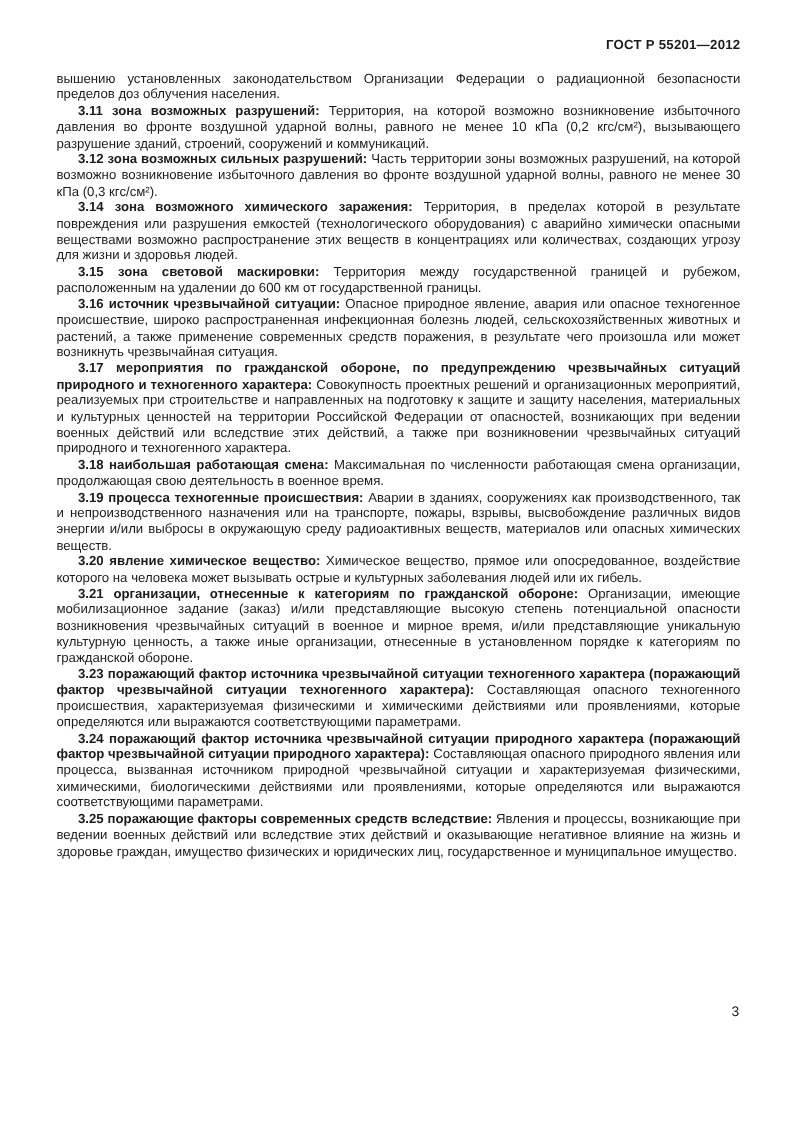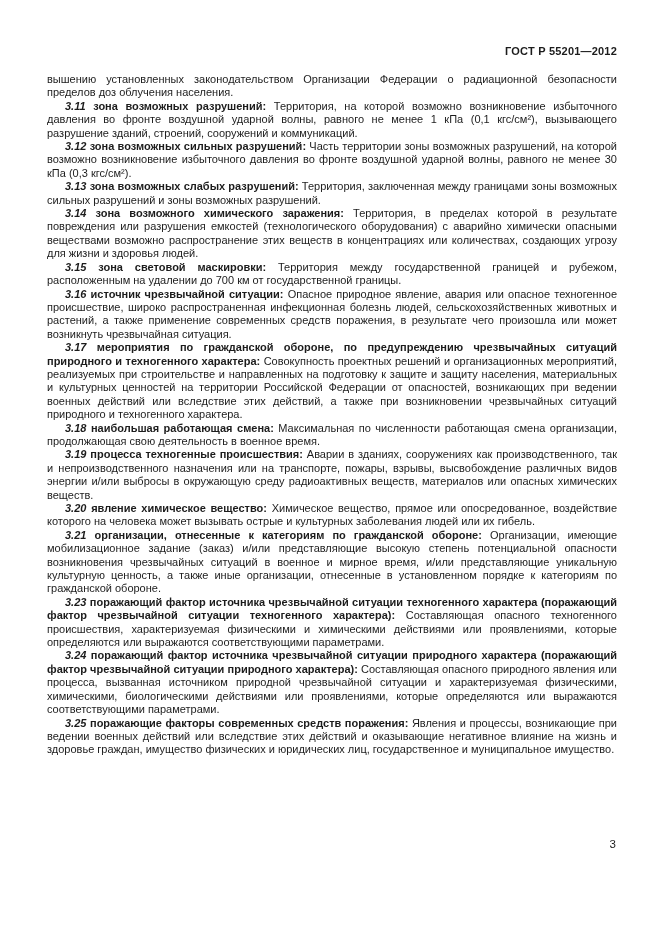--- a/index.html
+++ b/index.html
@@ -7,21 +7,21 @@
     padding: 0;
     background: #e8e8e8;
   }
   .page {
     position: relative;
     width: 661px;
     height: 935px;
     margin: 0 auto;
     background: #ffffff;
     box-sizing: border-box;
-    padding: 45px 44px 40px 47px;
+    padding: 32px 44px 40px 47px;
     font-family: "Liberation Sans", "DejaVu Sans", sans-serif;
     color: #1c1c1c;
     overflow: hidden;
   }
   .doc-header {
     text-align: right;
     font-size: 11px;
     font-weight: bold;
     letter-spacing: 0.2px;
     margin-bottom: 16px;
@@ -37,21 +37,20 @@
   }
   .para.no-indent {
     text-indent: 0;
   }
   .term {
     font-weight: bold;
     margin-top: 24px;
   }
   .num {
     font-weight: bold;
-    font-style: italic;
   }
   .page-number {
     position: absolute;
     top: 838px;
     left: 560px;
     width: 56px;
     text-align: right;
     font-size: 11.5px;
   }
 </style>
@@ -60,48 +59,47 @@
 
 <div class="page">
 
   <div class="doc-header">
     <span>ГОСТ Р 55201—2012</span>
   </div>
 
   <div class="doc-body">
     <p class="para no-indent">вышению установленных законодательством Организации Федерации о радиационной безопасности пределов доз облучения населения.</p>
     <div id="definitions-list">
-  <p class="para"><span class="num">3.11&nbsp;</span><span class="term">зона возможных разрушений: </span><span>Территория, на которой возможно возникновение избыточного давления во фронте воздушной ударной волны, равного не менее 1 кПа (0,1 кгс/см²), вызывающего разрушение зданий, строений, сооружений и коммуникаций.</span></p>
+  <p class="para"><span class="num">3.11&nbsp;</span><span class="term">зона возможных разрушений: </span><span>Территория, на которой возможно возникновение избыточного давления во фронте воздушной ударной волны, равного не менее 10 кПа (0,2 кгс/см²), вызывающего разрушение зданий, строений, сооружений и коммуникаций.</span></p>
 
   <p class="para"><span class="num">3.12&nbsp;</span><span class="term">зона возможных сильных разрушений: </span><span>Часть территории зоны возможных разрушений, на которой возможно возникновение избыточного давления во фронте воздушной ударной волны, равного не менее 30 кПа (0,3 кгс/см²).</span></p>
 
-  <p class="para"><span class="num">3.13&nbsp;</span><span class="term">зона возможных слабых разрушений: </span><span>Территория, заключенная между границами зоны возможных сильных разрушений и зоны возможных разрушений.</span></p>
 
   <p class="para"><span class="num">3.14&nbsp;</span><span class="term">зона возможного химического заражения: </span><span>Территория, в пределах которой в результате повреждения или разрушения емкостей (технологического оборудования) с аварийно химически опасными веществами возможно распространение этих веществ в концентрациях или количествах, создающих угрозу для жизни и здоровья людей.</span></p>
 
-  <p class="para"><span class="num">3.15&nbsp;</span><span class="term">зона световой маскировки: </span><span>Территория между государственной границей и рубежом, расположенным на удалении до 700 км от государственной границы.</span></p>
+  <p class="para"><span class="num">3.15&nbsp;</span><span class="term">зона световой маскировки: </span><span>Территория между государственной границей и рубежом, расположенным на удалении до 600 км от государственной границы.</span></p>
 
   <p class="para"><span class="num">3.16&nbsp;</span><span class="term">источник чрезвычайной ситуации: </span><span>Опасное природное явление, авария или опасное техногенное происшествие, широко распространенная инфекционная болезнь людей, сельскохозяйственных животных и растений, а также применение современных средств поражения, в результате чего произошла или может возникнуть чрезвычайная ситуация.</span></p>
 
   <p class="para"><span class="num">3.17&nbsp;</span><span class="term">мероприятия по гражданской обороне, по предупреждению чрезвычайных ситуаций природного и техногенного характера: </span><span>Совокупность проектных решений и организационных мероприятий, реализуемых при строительстве и направленных на подготовку к защите и защиту населения, материальных и культурных ценностей на территории Российской Федерации от опасностей, возникающих при ведении военных действий или вследствие этих действий, а также при возникновении чрезвычайных ситуаций природного и техногенного характера.</span></p>
 
   <p class="para"><span class="num">3.18&nbsp;</span><span class="term">наибольшая работающая смена: </span><span>Максимальная по численности работающая смена организации, продолжающая свою деятельность в военное время.</span></p>
 
   <p class="para"><span class="num">3.19&nbsp;</span><span class="term">процесса техногенные происшествия: </span><span>Аварии в зданиях, сооружениях как производственного, так и непроизводственного назначения или на транспорте, пожары, взрывы, высвобождение различных видов энергии и/или выбросы в окружающую среду радиоактивных веществ, материалов или опасных химических веществ.</span></p>
 
   <p class="para"><span class="num">3.20&nbsp;</span><span class="term">явление химическое вещество: </span><span>Химическое вещество, прямое или опосредованное, воздействие которого на человека может вызывать острые и культурных заболевания людей или их гибель.</span></p>
 
   <p class="para"><span class="num">3.21&nbsp;</span><span class="term">организации, отнесенные к категориям по гражданской обороне: </span><span>Организации, имеющие мобилизационное задание (заказ) и/или представляющие высокую степень потенциальной опасности возникновения чрезвычайных ситуаций в военное и мирное время, и/или представляющие уникальную культурную ценность, а также иные организации, отнесенные в установленном порядке к категориям по гражданской обороне.</span></p>
 
 
   <p class="para"><span class="num">3.23&nbsp;</span><span class="term">поражающий фактор источника чрезвычайной ситуации техногенного характера (поражающий фактор чрезвычайной ситуации техногенного характера): </span><span>Составляющая опасного техногенного происшествия, характеризуемая физическими и химическими действиями или проявлениями, которые определяются или выражаются соответствующими параметрами.</span></p>
 
   <p class="para"><span class="num">3.24&nbsp;</span><span class="term">поражающий фактор источника чрезвычайной ситуации природного характера (поражающий фактор чрезвычайной ситуации природного характера): </span><span>Составляющая опасного природного явления или процесса, вызванная источником природной чрезвычайной ситуации и характеризуемая физическими, химическими, биологическими действиями или проявлениями, которые определяются или выражаются соответствующими параметрами.</span></p>
 
-  <p class="para"><span class="num">3.25&nbsp;</span><span class="term">поражающие факторы современных средств поражения: </span><span>Явления и процессы, возникающие при ведении военных действий или вследствие этих действий и оказывающие негативное влияние на жизнь и здоровье граждан, имущество физических и юридических лиц, государственное и муниципальное имущество.</span></p>
+  <p class="para"><span class="num">3.25&nbsp;</span><span class="term">поражающие факторы современных средств вследствие: </span><span>Явления и процессы, возникающие при ведении военных действий или вследствие этих действий и оказывающие негативное влияние на жизнь и здоровье граждан, имущество физических и юридических лиц, государственное и муниципальное имущество.</span></p>
 </div>
   </div>
 
   <div class="page-number">
     <span>3</span>
   </div>
 
 </div>
 
 </body></html>

